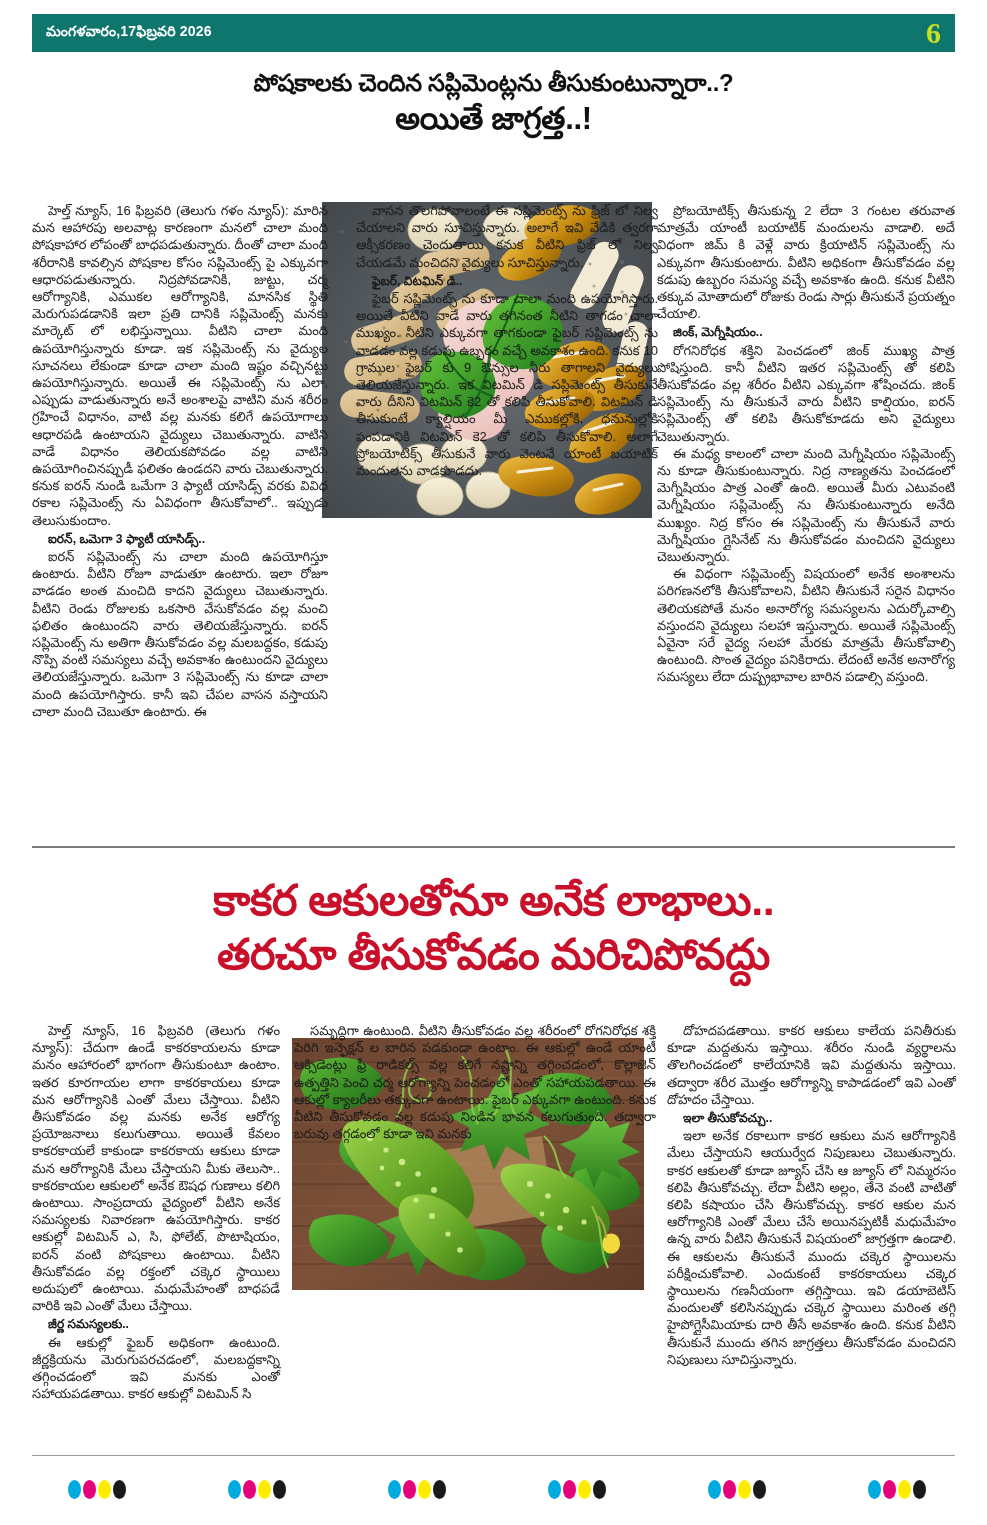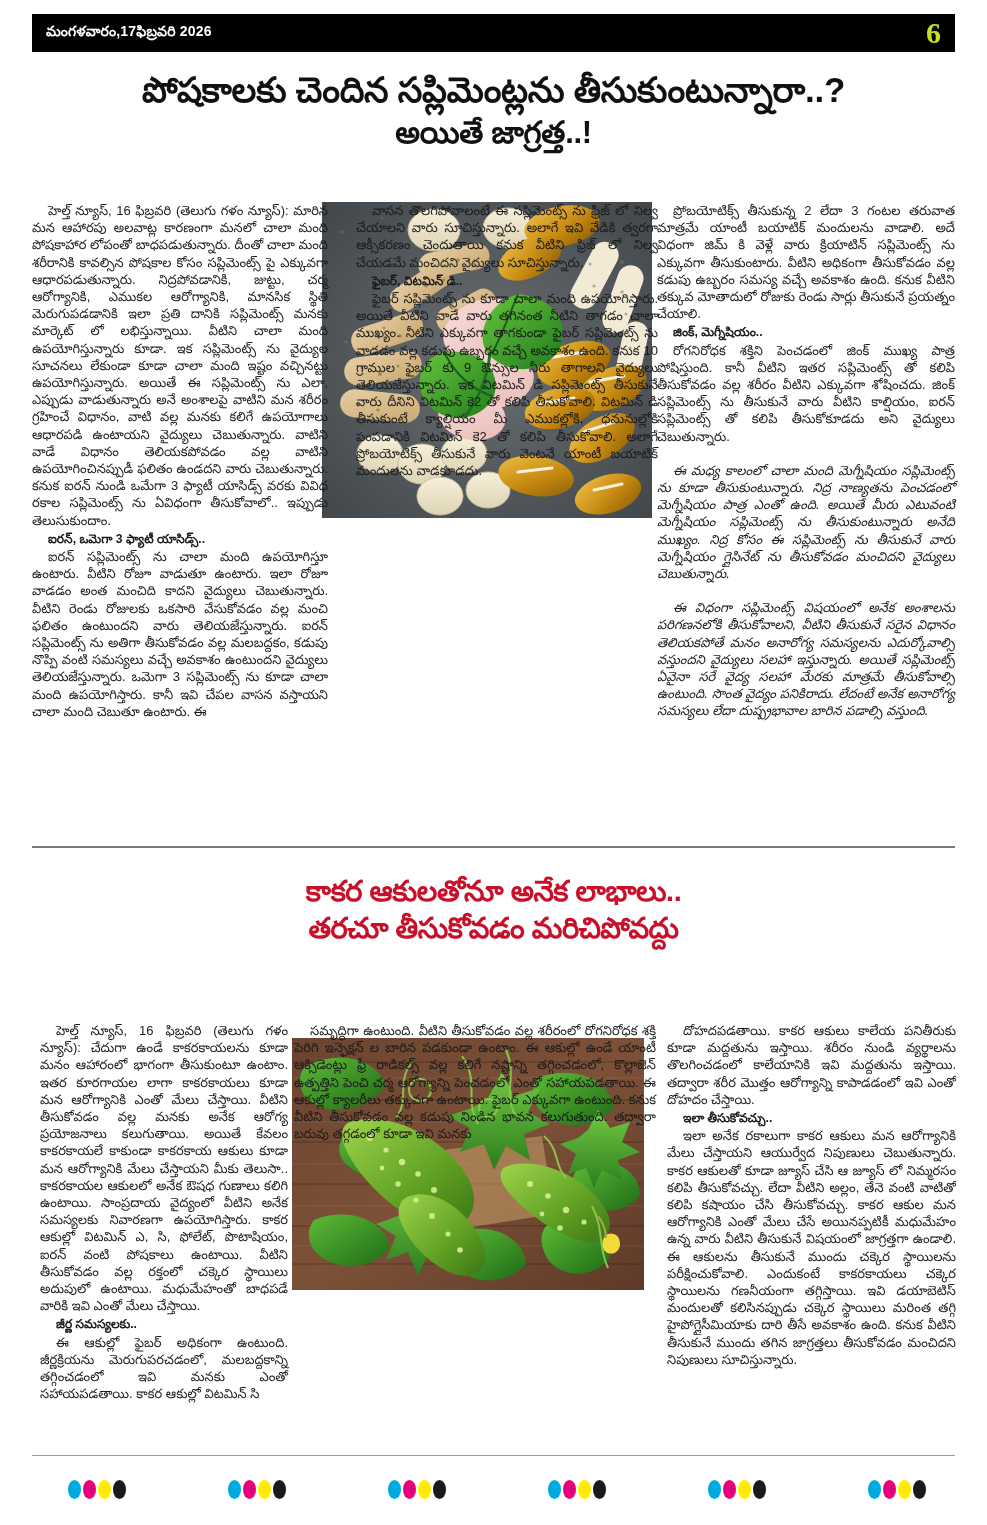--- a/index.html
+++ b/index.html
@@ -24,21 +24,21 @@
     background: #ffffff;
   }
 
   
   .masthead {
     position: absolute;
     left: 32px;
     top: 14px;
     width: 923px;
     height: 38px;
-    background: #000000;
+    background: #0f766e;
     display: flex;
     align-items: center;
     justify-content: space-between;
     padding: 0 14px;
     box-sizing: border-box;
   }
   .masthead-date {
     color: #ffffff;
     font-size: 14px;
     font-weight: bold;
@@ -57,34 +57,34 @@
   .headline-block {
     position: absolute;
     left: 32px;
     width: 923px;
     text-align: center;
   }
   .headline-1 { top: 68px; }
   .headline-line {
     color: #111111;
     font-weight: bold;
-    font-size: 35px;
+    font-size: 24px;
     line-height: 1.28;
     letter-spacing: -0.3px;
     white-space: nowrap;
   }
   .headline-line.l2 { font-size: 31px; }
 
   .headline-2 {
     top: 873px;
   }
   .headline-red {
     color: #c8102a;
     font-weight: bold;
-    font-size: 29px;
+    font-size: 43px;
     line-height: 1.26;
     letter-spacing: -0.5px;
     white-space: nowrap;
   }
 
   
   .rule {
     position: absolute;
     left: 32px;
     width: 923px;
@@ -111,36 +111,36 @@
     top: 0;
     box-sizing: border-box;
   }
 
   
   .a1c1 { left: 0px;   width: 296px; }
   .a1c2 { left: 324px; width: 302px; }
   .a1c3 { left: 625px; width: 298px; }
 
   
-  .a2c1 { left: 8px;   width: 248px; }
+  .a2c1 { left: 0px;   width: 248px; }
   .a2c2 { left: 262px; width: 362px; }
   .a2c3 { left: 635px; width: 289px; }
 
   p.body {
     margin: 0 0 0 0;
     font-size: 13px;
     line-height: 17.2px;
     color: #1a1a1a;
     text-align: justify;
     text-justify: inter-word;
     text-indent: 16px;
     word-spacing: 0px;
     hyphens: none;
   }
-  p.body + p.body { margin-top: 17px; font-style: italic; }
+  p.body + p.body { margin-top: 0px; }
 
   p.subhead {
     margin: 2px 0 0 0;
     font-size: 12.2px;
     line-height: 17.2px;
     color: #1a1a1a;
     text-align: left;
     text-indent: 16px;
     font-weight: bold;
   }

